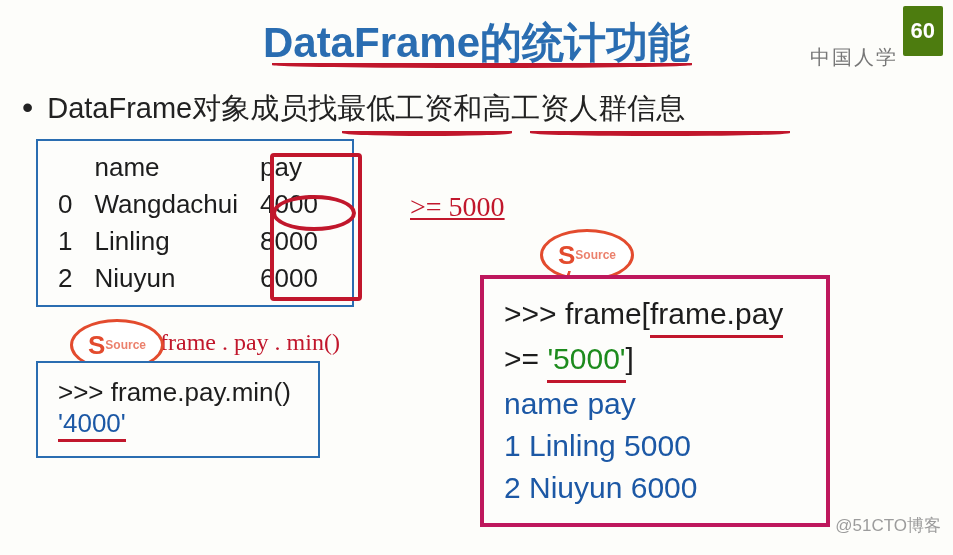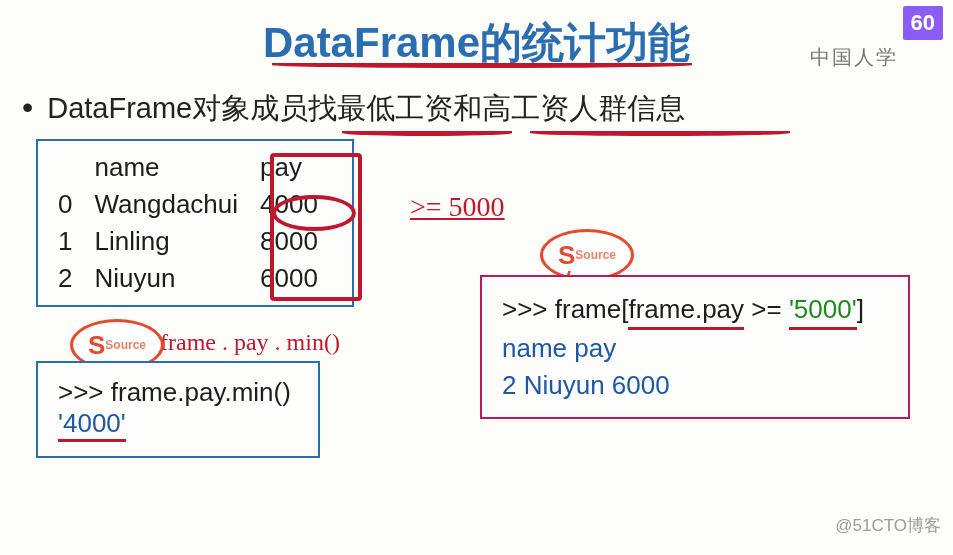--- a/index.html
+++ b/index.html
@@ -14,24 +14,24 @@
   .slide-title {
     font-size: 42px;
     font-weight: bold;
     color: #2a6db1;
     text-align: center;
     margin-top: 15px;
   }
   .page-badge {
     position: absolute;
     top: 6px; right: 10px;
-    background: #8b5cf6;
+    background: #4d7c0f;
     color: #fff;
     font-size: 22px;
-    padding: 4px 8px;
+    padding: 12px 8px;
     border-radius: 2px;
     font-weight: bold;
   }
   .watermark-top {
     position: absolute;
     top: 0; right: 55px;
     font-size: 20px;
     color: #777;
     letter-spacing: 2px;
     margin-top: 44px;
@@ -64,24 +64,24 @@
     top: 232px; left: 36px;
     border: 2px solid #2a6db1;
     padding: 14px 20px 14px 20px;
     font-size: 26px;
     width: 284px;
     background: #fdfdfb;
   }
   .right-code {
     position: absolute;
     top: 146px; left: 480px;
-    border: 2px solid #be185d;
+    border: 4px solid #be185d;
     padding: 14px 20px 14px 20px;
-    font-size: 26px;
-    width: 430px;
+    font-size: 30px;
+    width: 350px;
     background: #fdfdfb;
     line-height: 1.4;
   }
   .code-line { color: #1d1d1d; }
   .out-blue { color: #1c58a5; }
   .str-green { color: #1d8b1d; }
 
   .source-bubble {
     position: absolute;
     width: 94px; height: 52px;
@@ -216,18 +216,19 @@
     <div class="out-blue">
       <span class="ul-4000">'4000'</span>
     </div>
   </div>
 
   <div class="right-code">
     <div class="code-line">
       <span>&gt;&gt;&gt; </span><span>frame[</span><span class="ul-fp">frame.pay</span><span> &gt;= </span><span class="str-green ul-5000">'5000'</span><span>]</span>
     </div>
     <div class="out-blue">name   pay</div>
+    <div class="out-blue">1  Linling  5000</div>
     <div class="out-blue">2  Niuyun  6000</div>
   </div>
 
 </div>
 
 <div class="watermark-bottom">@51CTO博客</div>
 
 </body></html>

